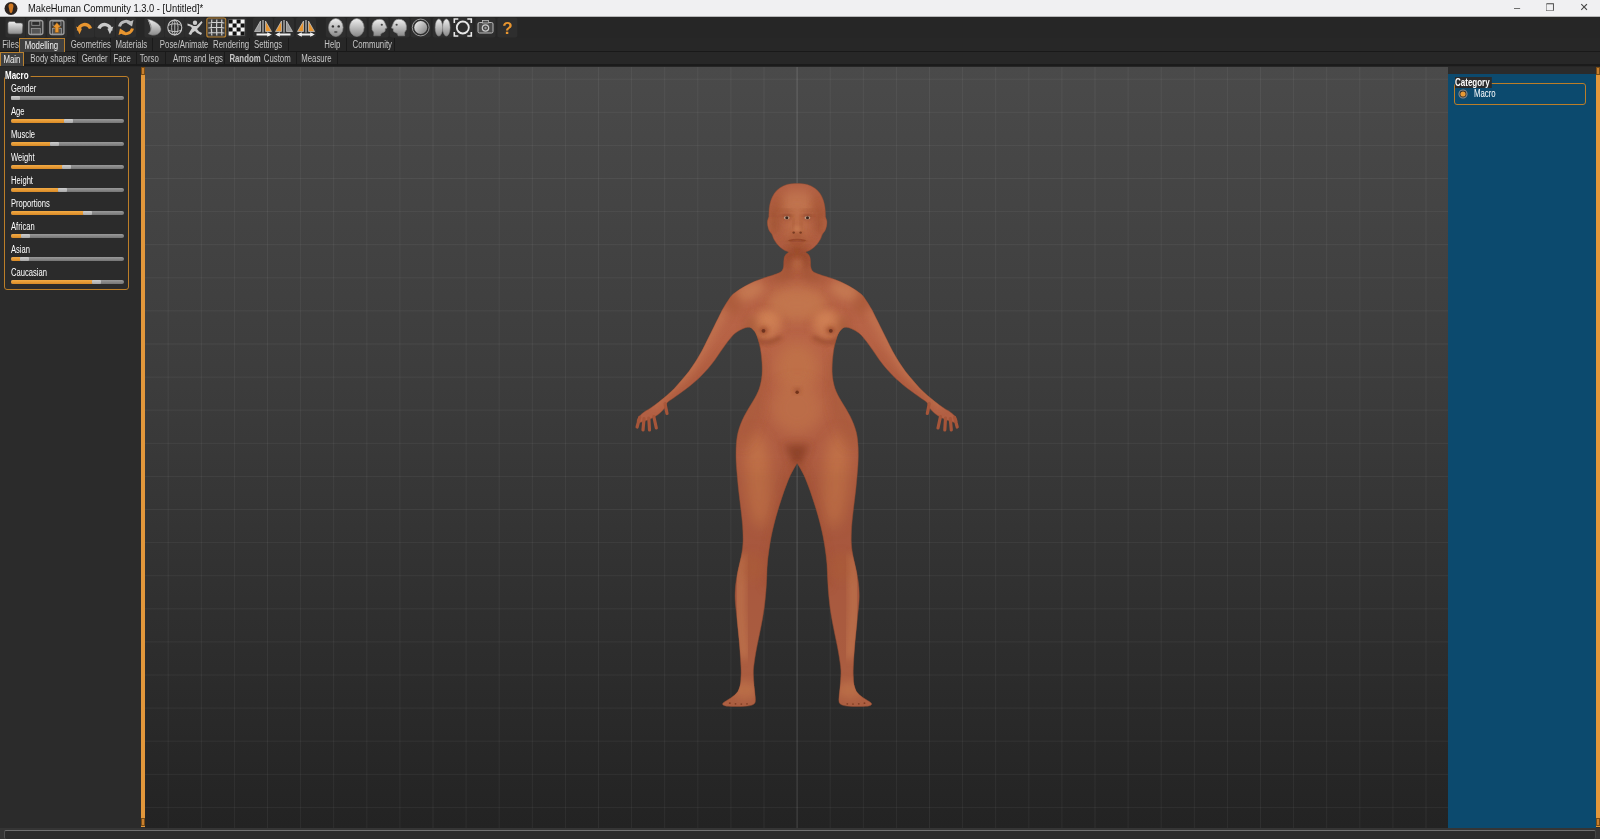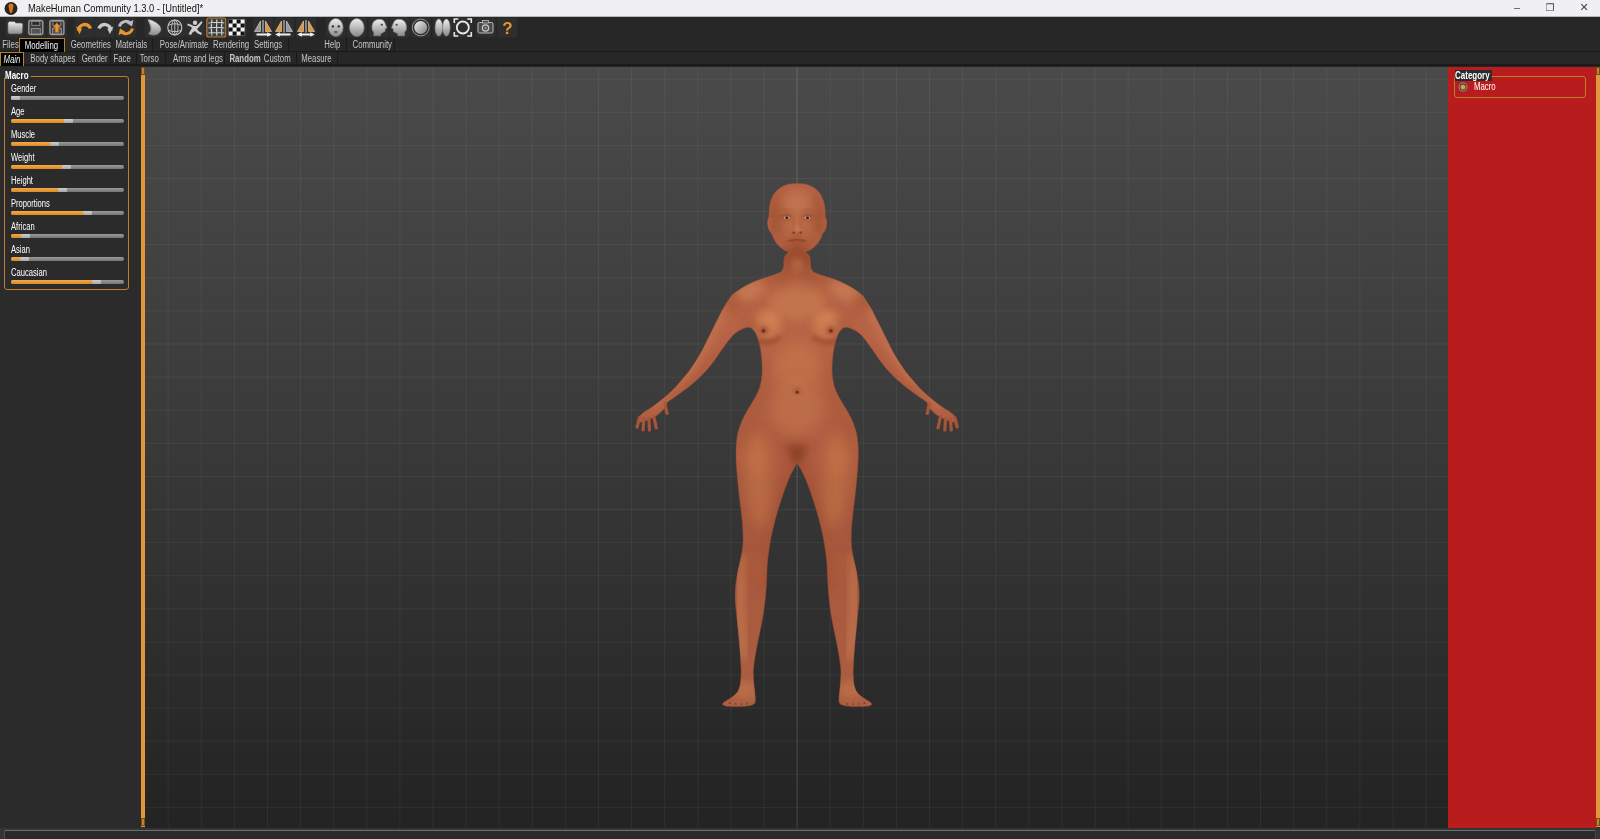--- a/index.html
+++ b/index.html
@@ -8,29 +8,29 @@
   #titlebar{position:absolute;left:0;top:0;width:1600px;height:17px;background:#f0f0f2;
     border-bottom:1px solid #b8b8b8;}
   #titlebar .txt{position:absolute;left:28px;top:2px;font-size:11px;color:#111;transform:scaleX(0.85);transform-origin:0 50%;}
   #winbtns{position:absolute;right:0;top:0;height:17px;}
   .wb{position:absolute;top:0;width:14px;height:16px;color:#444;font-size:11px;text-align:center;line-height:15px;}
   #toolbar{position:absolute;left:0;top:17px;width:1600px;height:21px;background:#262626;}
   #tabs1{position:absolute;left:0;top:38px;width:1600px;height:14px;background:#272727;border-bottom:1px solid #191919;}
   #tabs2{position:absolute;left:0;top:52px;width:1600px;height:14px;background:#272727;border-bottom:2px solid #1b1b1b;}
   .tab{position:absolute;top:0;height:14px;font-size:10px;color:#c6c6c6;
     line-height:14px;border-right:1px solid #1a1a1a;white-space:nowrap;}
-  .tab.sel{background:#000000;color:#f2f2f2;border:1px solid #b8802e;border-bottom:none;}
+  .tab.sel{background:#404040;color:#f2f2f2;border:1px solid #b8802e;border-bottom:none;}
   .tab span{display:inline-block;transform:scaleX(0.78);transform-origin:50% 50%;}
   #content{position:absolute;left:0;top:67px;width:1600px;height:761px;background:#2b2b2b;}
   #lpanel{position:absolute;left:0;top:0;width:141px;height:761px;background:#2b2b2b;}
   #splitL{position:absolute;left:141px;top:0;width:4px;height:760px;background:#e2973b;}
   #splitR{position:absolute;left:1596px;top:0;width:4px;height:760px;background:#e2973b;}
   .sphandle{position:absolute;width:4px;height:8px;background:#c87f2e;border:1px solid #7a4d15;}
   #viewport{position:absolute;left:145px;top:0;width:1303px;height:761px;}
-  #rpanel{position:absolute;left:1448px;top:0;width:148px;height:761px;background:#b91c1c;text-decoration:underline;}
+  #rpanel{position:absolute;left:1448px;top:7px;width:148px;height:761px;background:#0c4a6e;text-decoration:underline;}
   .gbox{position:absolute;border:1px solid #bc7e28;border-radius:3px;}
   .gtitle{position:absolute;font-size:10px;font-weight:bold;color:#fff;background:#2b2b2b;padding-right:3px;transform:scaleX(0.8);transform-origin:0 50%;}
   .slabel{position:absolute;left:11px;font-size:10px;color:#fff;transform:scaleX(0.76);transform-origin:0 50%;}
   .strack{position:absolute;left:11px;width:113px;height:4px;border-radius:2px;
     background:linear-gradient(#9a9a9a,#757575);}
   .sfill{position:absolute;left:0;top:0;height:4px;border-radius:2px 0 0 2px;
     background:linear-gradient(#f3ab45,#d98a26);}
   .shandle{position:absolute;top:0;width:9px;height:4px;background:linear-gradient(#cfcfcf,#a8a8a8);border-radius:1px;}
   #statusbar{position:absolute;left:0;top:828px;width:1600px;height:11px;background:#353535;}
   #statusfield{position:absolute;left:4px;top:2px;width:1592px;height:9px;
@@ -209,21 +209,21 @@
     <div class="tab" style="left: 65px; width: 46px; padding: 0px;"><span>Geometries</span></div>
     <div class="tab" style="left: 111px; width: 42px; padding: 0px;"><span>Materials</span></div>
     <div class="tab" style="left: 153px; width: 55px; padding: 0px;"><span>Pose/Animate</span></div>
     <div class="tab" style="left: 208px; width: 42px; padding: 0px;"><span>Rendering</span></div>
     <div class="tab" style="left: 250px; width: 39px; padding: 0px;"><span>Settings</span></div>
     <div class="tab" style="left: 289px; width: 33px; padding: 0px; margin-top: 42px;"><span>Utilities</span></div>
     <div class="tab" style="left: 322px; width: 25px; padding: 0px; text-decoration: underline;"><span>Help</span></div>
     <div class="tab" style="left: 347px; width: 48px; padding: 0px;"><span>Community</span></div>
   </div>
 <div id="tabs2">
-    <div class="tab sel" style="left: 0px; width: 24px; padding: 0px; font-style: italic;"><span>Main</span></div>
+    <div class="tab sel" style="left: 0px; width: 24px; padding: 0px;"><span>Main</span></div>
     <div class="tab" style="left: 24px; width: 54px; padding: 0px;"><span>Body shapes</span></div>
     <div class="tab" style="left: 78px; width: 33px; padding: 0px;"><span>Gender</span></div>
     <div class="tab" style="left: 111px; width: 26px; padding: 0px;"><span>Face</span></div>
     <div class="tab" style="left: 137px; width: 29px; padding: 0px;"><span>Torso</span></div>
     <div class="tab" style="left: 166px; width: 59px; padding: 0px;"><span>Arms and legs</span></div>
     <div class="tab" style="left: 225px; width: 35px; padding: 0px; font-weight: bold;"><span>Random</span></div>
     <div class="tab" style="left: 260px; width: 37px; padding: 0px;"><span>Custom</span></div>
     <div class="tab" style="left: 297px; width: 41px; padding: 0px;"><span>Measure</span></div>
   </div>
 <div id="content">

